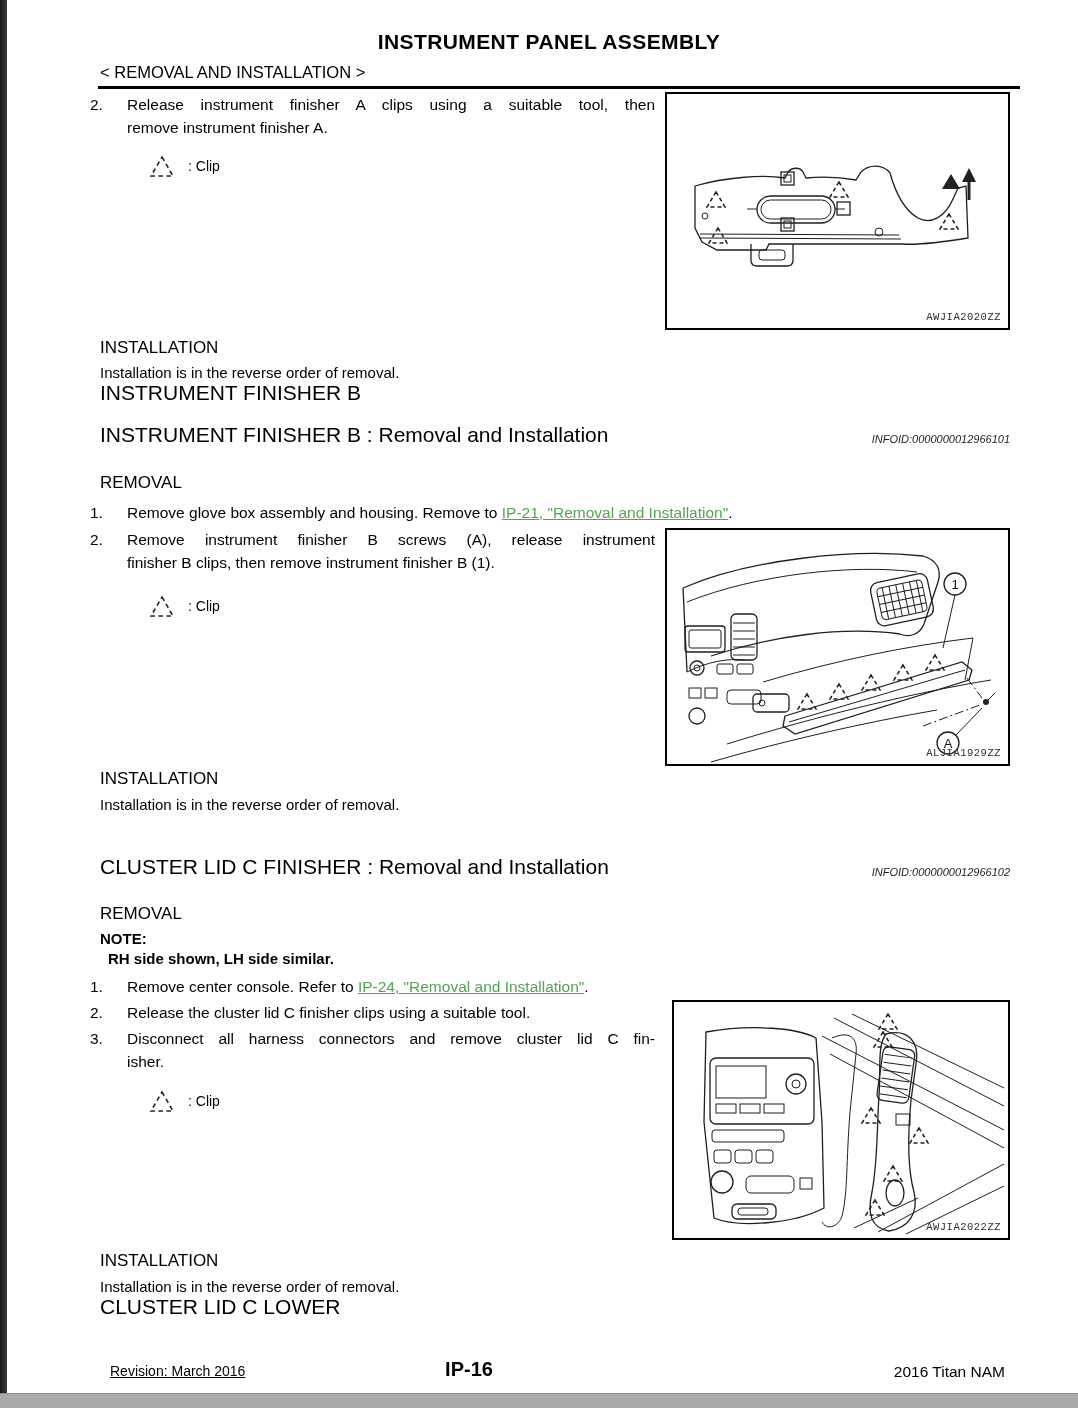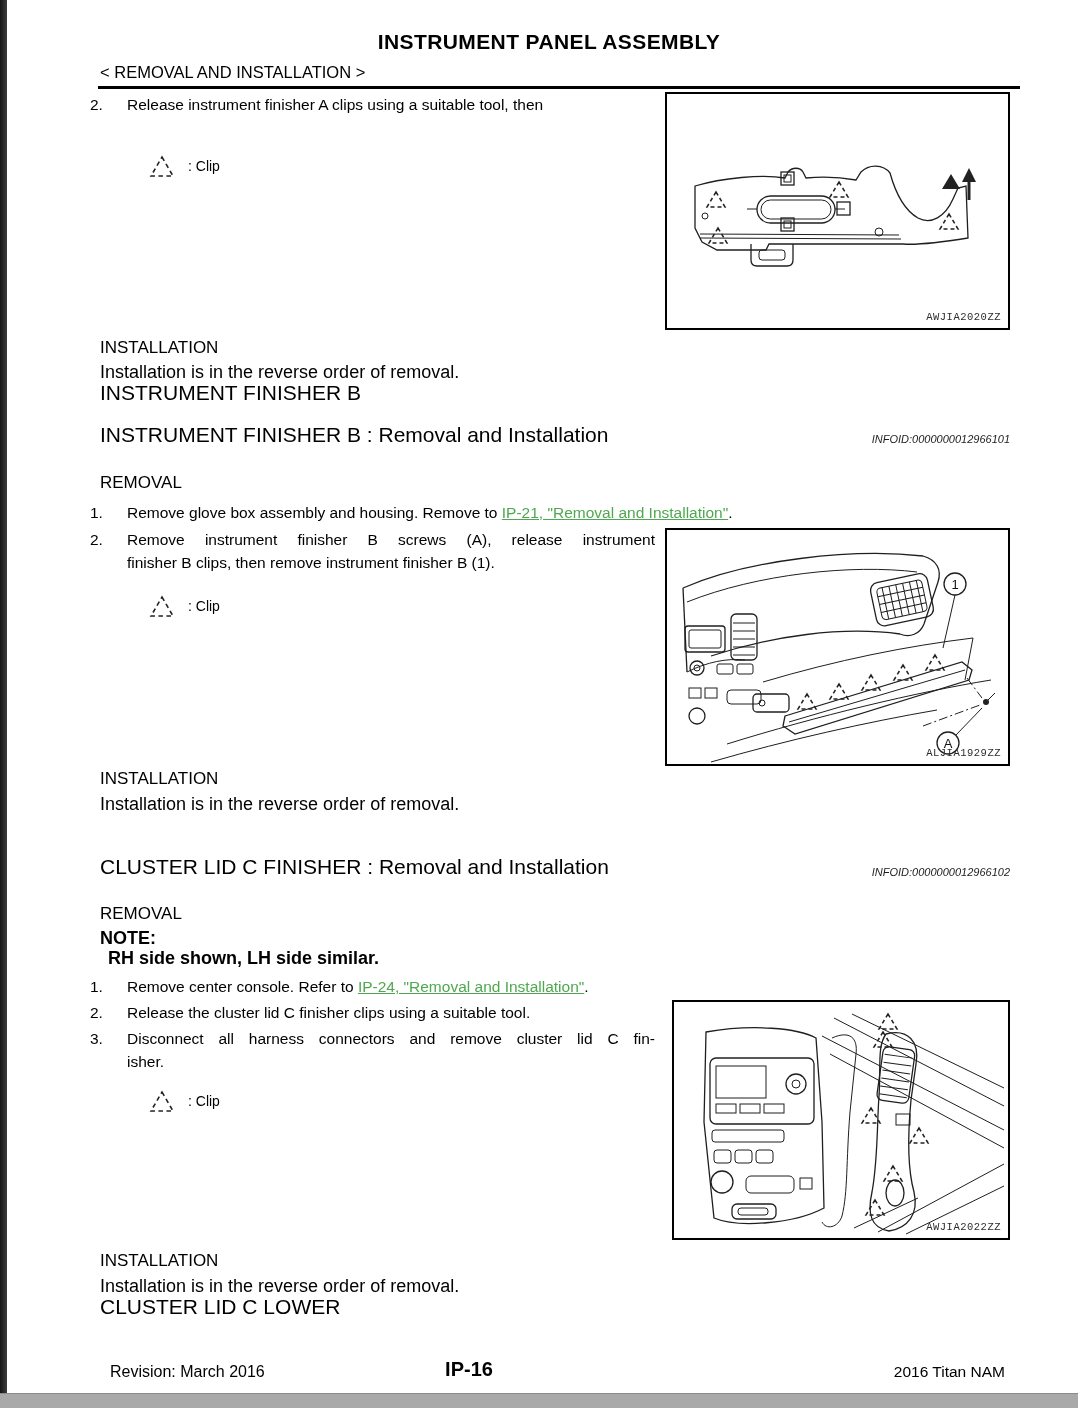--- a/index.html
+++ b/index.html
@@ -11,35 +11,35 @@
   .edge-left{position:absolute;left:0;top:0;width:7px;height:1408px;
     background:linear-gradient(to right,#161616,#3d3d3d);}
   .edge-bottom{position:absolute;left:0;bottom:0;width:1078px;height:14px;background:#a9a9a9;border-top:1px solid #8b8b8b;}
   .abs{position:absolute;margin-left:10px;}
   .doc-title{left:0;top:30px;width:1078px;text-align:center;font-size:21px;font-weight:bold;letter-spacing:.4px;}
   .breadcrumb{left:90px;top:63px;font-size:16.5px;}
   .rule{left:88px;top:86px;width:922px;height:3px;background:#000;}
   .h-section{font-size:21px;line-height:24px;}
   .h-sub{font-size:21px;line-height:24px;}
   .h-minor{font-size:17px;line-height:20px;}
-  .body-txt{font-size:18px;line-height:23px;}
+  .body-txt{font-size:15px;line-height:23px;}
   .infoid{font-size:11px;font-style:italic;color:#1c1c1c;}
   .step{position:absolute;}
   .step .num{position:absolute;left:0;top:0;font-size:15.5px;line-height:23px;}
   .step .stbody{margin-left:37px;font-size:15.5px;line-height:23px;}
   .jpar .jline{text-align:justify;text-align-last:justify;}
   .jpar .jline:last-child{text-align-last:left;}
   .green-link{color:#4fa84f;text-decoration:underline;cursor:pointer;}
   .clip-row{position:absolute;display:flex;align-items:flex-start;}
   .clip-row .clip-label{font-size:14px;line-height:22px;margin-left:12px;}
   .figure{position:absolute;border:2px solid #000;background:#fff;}
   .figure svg{display:block;}
   .figcode{position:absolute;right:7px;bottom:5px;font-family:"Liberation Mono","DejaVu Sans Mono",monospace;
     font-size:10.5px;letter-spacing:.5px;color:#2b2b2b;margin-top:8px;}
-  .footer-rev{left:100px;top:1363px;font-size:16px;}
+  .footer-rev{left:100px;top:1363px;font-size:14px;text-decoration:underline;}
   .footer-page{left:0;top:1358px;width:918px;text-align:center;font-size:20px;font-weight:bold;}
   .footer-model{left:0;top:1363px;width:995px;text-align:right;font-size:15.5px;}
   .note-label{font-weight:bold;}
   svg .ln{stroke:#1f1f1f;fill:none;stroke-width:1.3;}
   svg .lnt{stroke:#1f1f1f;fill:none;stroke-width:1;}
   svg text{font-family:"Liberation Sans","DejaVu Sans",sans-serif;}
 </style>
 </head>
 <body>
 
@@ -47,20 +47,21 @@
   <div class="edge-left"></div>
 
   <div class="abs doc-title">INSTRUMENT PANEL ASSEMBLY</div>
   <div class="abs breadcrumb">&lt; REMOVAL AND INSTALLATION &gt;</div>
   <div class="abs rule"></div>
 
   <div class="step" style="left:90px;top:93px;width:565px;">
     <span class="num">2.</span>
     <div class="stbody jpar">
         <div class="jline">Release instrument finisher A clips using a suitable tool, then</div>
+        <div class="jline">remove instrument finisher A.</div>
       </div>
   </div>
 
   <div class="clip-row" style="left:148px;top:155px;">
     <svg width="28" height="24" viewBox="0 0 28 24">
       <path d="M14,2 L25,21 L3,21 Z" fill="none" stroke="#222" stroke-width="1.6" stroke-dasharray="4.5 3.5"></path>
     </svg>
     <span class="clip-label">: Clip</span>
   </div>
 

